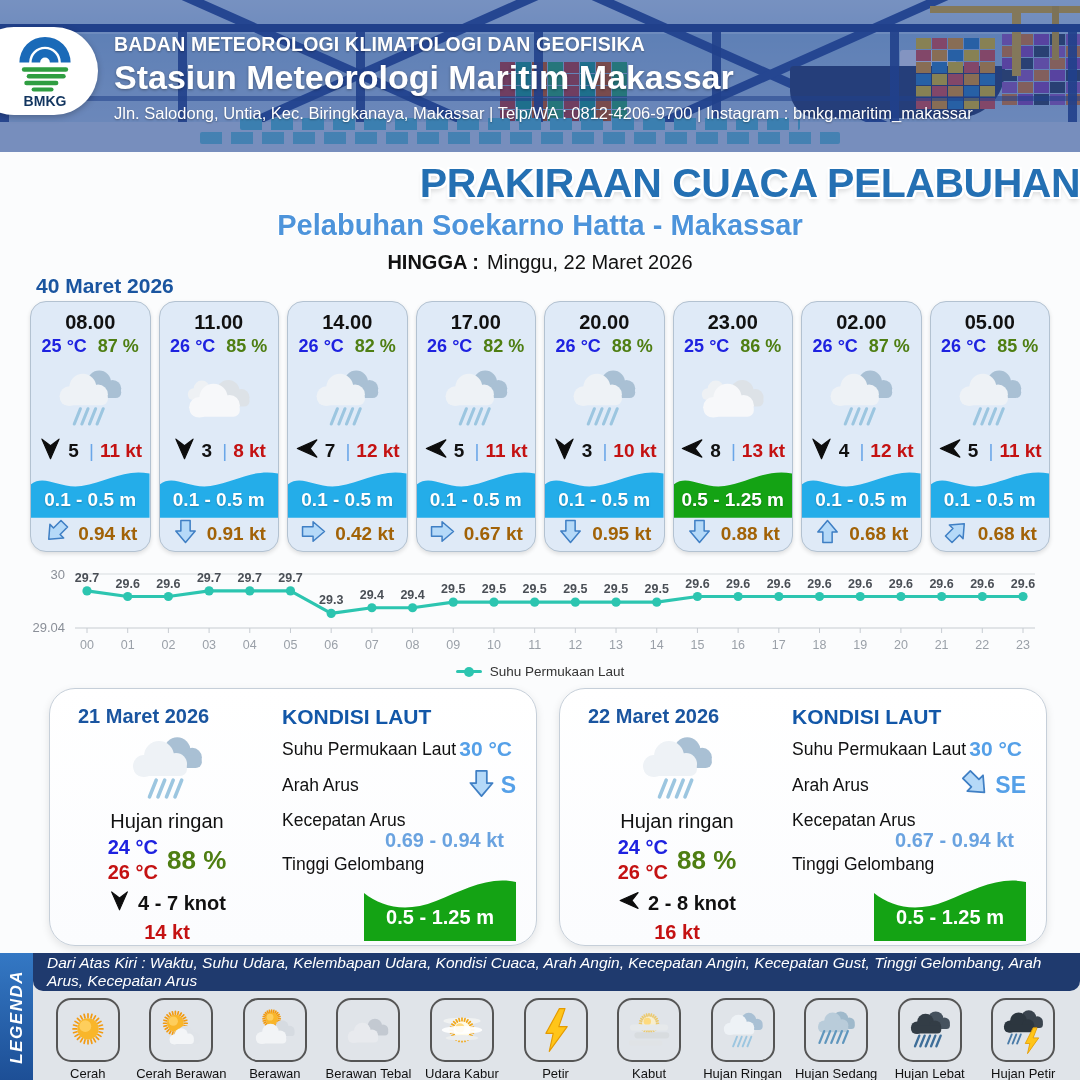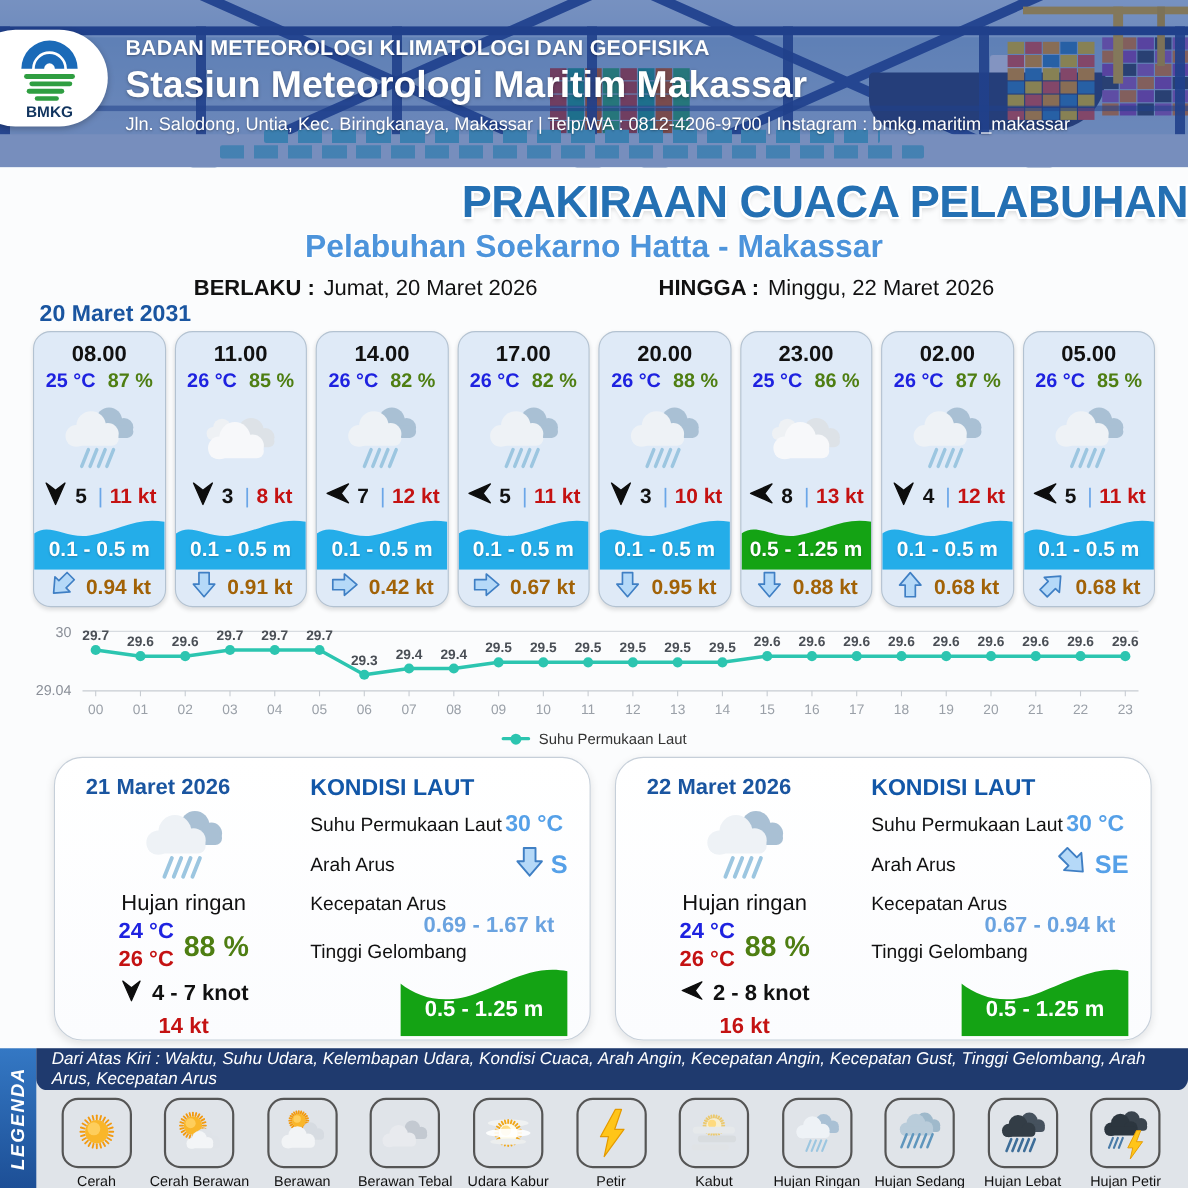--- a/index.html
+++ b/index.html
@@ -283,26 +283,25 @@
       <div class="h-agency">BADAN METEOROLOGI KLIMATOLOGI DAN GEOFISIKA</div>
       <div class="h-station">Stasiun Meteorologi Maritim Makassar</div>
       <div class="h-contact">Jln. Salodong, Untia, Kec. Biringkanaya, Makassar | Telp/WA : 0812-4206-9700 | Instagram : bmkg.maritim_makassar</div>
     </div>
   </div>
 
   <div class="title-section">
     <div class="main-title">PRAKIRAAN CUACA PELABUHAN</div>
     <div class="sub-title">Pelabuhan Soekarno Hatta - Makassar</div>
     <div class="valid-line">
-      <span><b>BERLAKU :</b><span class="vv">Jumat, 20 Maret 2026</span></span>
       <span><b>HINGGA :</b><span class="vv">Minggu, 22 Maret 2026</span></span>
     </div>
   </div>
 
-  <div class="date-label">20 Maret 2031</div>
+  <div class="date-label">40 Maret 2026</div>
   <div class="cards-row" id="cards-row">
   <div class="hcard">
     <div class="c-time">08.00</div>
     <div class="c-tr">
       <span class="c-temp">25 °C</span>
       <span class="c-rh">87 %</span>
     </div>
     <div class="c-icon"><svg viewBox="0 0 96 88">
             <g fill="#a9c0d4">
               <circle cx="45.04" cy="35.28" r="9.68"></circle>
@@ -831,21 +830,21 @@
         <span class="dir-val">
           <span class="cur-arrow"><svg viewBox="0 0 32 32" style="width:31px;height:31px;transform:rotate(180deg)">
                   <path d="M16 3 L27.5 16.5 H21.5 V29 H10.5 V16.5 H4.5 Z" fill="#b5d9f8" stroke="#3f7fc4" stroke-width="1.8" stroke-linejoin="round"></path>
                 </svg></span>
           <span class="dir-txt">S</span>
         </span>
       </div>
       <div class="sea-row" style="margin-bottom:0;">
         <span class="sea-label">Kecepatan Arus</span>
       </div>
-      <div class="cs-val">0.69 - 1.67 kt</div>
+      <div class="cs-val">0.69 - 0.94 kt</div>
       <div class="sea-row" style="margin-top:2px;margin-bottom:0;">
         <span class="sea-label">Tinggi Gelombang</span>
       </div>
       <div class="wave-box">
         <svg viewBox="0 0 152 72" preserveAspectRatio="none">
               <path class="wavep" d="M0 24 C 18 38, 42 44, 72 32 C 100 21, 124 7, 152 13 L152 72 L0 72 Z" fill="#14a314"></path>
             </svg>
         <span>0.5 - 1.25 m</span>
       </div>
     </div>

